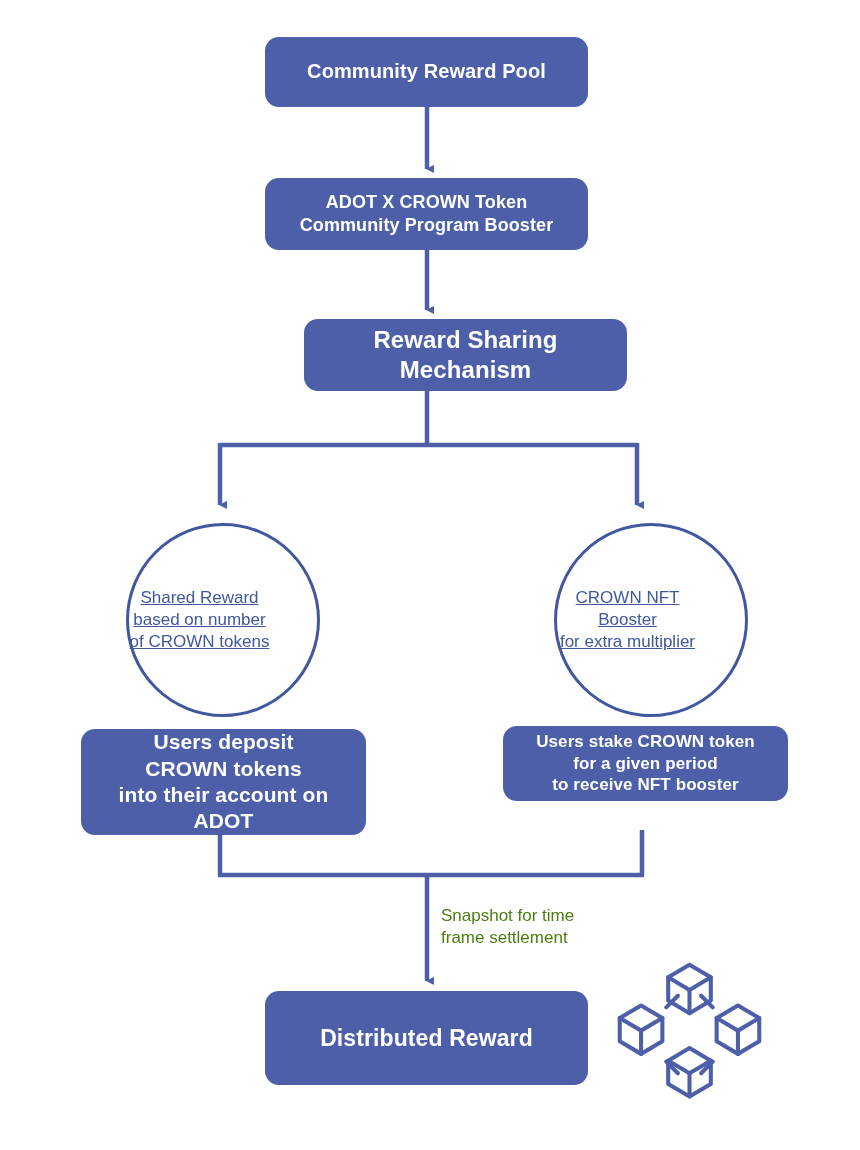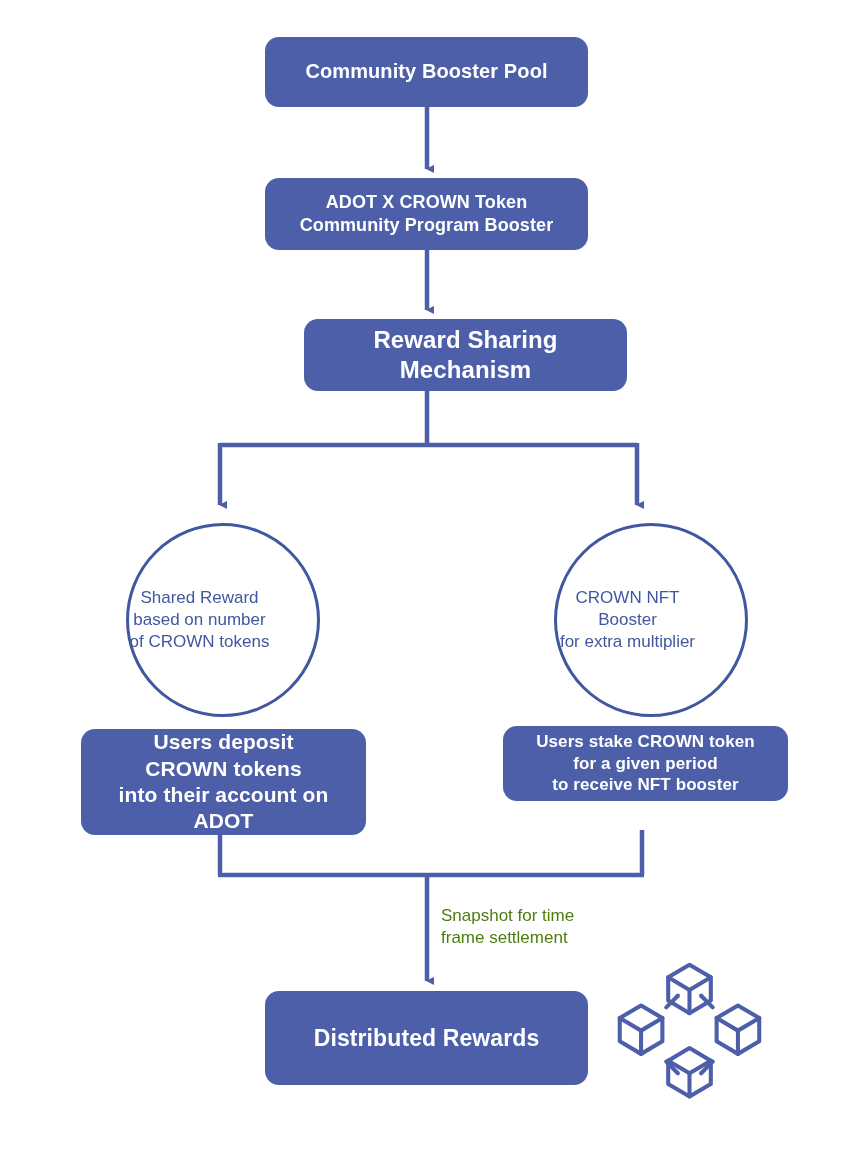--- a/index.html
+++ b/index.html
@@ -45,20 +45,21 @@
     padding: 4px 10px;
   }
   .box .lines { width: 100%; }
   .circle {
     border: 3px solid #41579f;
     border-radius: 50%;
     background: #ffffff;
     color: #41579f;
     line-height: 1.30;
     font-weight: normal;
+    text-decoration: underline;
   }
   .circle .lines { width: 150%; margin-left: -25%; }
   .edge-label {
     position: absolute;
     color: #4d7c0f;
     font-size: 17px;
     line-height: 1.32;
     text-align: center;
     white-space: pre-line;
   }
@@ -97,21 +98,21 @@
     <path d="M 220 443 L 220 505" stroke="#4c5fa8" stroke-width="4.5" fill="none" marker-end="url(#arrowhead)"></path>
     <path d="M 637 443 L 637 505" stroke="#4c5fa8" stroke-width="4.5" fill="none" marker-end="url(#arrowhead)"></path>
 
     <path d="M 220 823 L 220 875" stroke="#4c5fa8" stroke-width="4.5" fill="none"></path>
     <path d="M 642 830 L 642 875" stroke="#4c5fa8" stroke-width="4.5" fill="none"></path>
     <path d="M 218 875 L 644 875" stroke="#4c5fa8" stroke-width="4.5" fill="none"></path>
     <path d="M 427 875 L 427 981" stroke="#4c5fa8" stroke-width="4.5" fill="none" marker-end="url(#arrowhead)"></path>
   </svg>
 
   <div class="node box n-community">
-    <span class="lines">Community Booster Pool</span>
+    <span class="lines">Community Reward Pool</span>
   </div>
 
   <div class="node box n-adot">
     <span class="lines">ADOT X CROWN Token<br>Community Program Booster</span>
   </div>
 
   <div class="node box n-reward">
     <span class="lines">Reward Sharing Mechanism</span>
   </div>
 
@@ -127,21 +128,21 @@
     <span class="lines">Users deposit<br>CROWN tokens<br>into their account on ADOT</span>
   </div>
 
   <div class="node box n-stake">
     <span class="lines">Users stake CROWN token<br>for a given period<br>to receive NFT booster</span>
   </div>
 
   <div class="edge-label lbl-snapshot">Snapshot for time<br>frame settlement</div>
 
   <div class="node box n-distributed">
-    <span class="lines">Distributed Rewards</span>
+    <span class="lines">Distributed Reward</span>
   </div>
 
   <div class="blockchain-icon icon-chain">
     <svg viewBox="0 0 160 160" width="155" height="155" aria-hidden="true">
       <g fill="none" stroke="#4c5fa8" stroke-width="4.2" stroke-linejoin="round" stroke-linecap="round">
 
         <path d="M 56 52 L 68 40"></path>
         <path d="M 104 52 L 92 40"></path>
         <path d="M 56 108 L 68 120"></path>
         <path d="M 104 108 L 92 120"></path>

